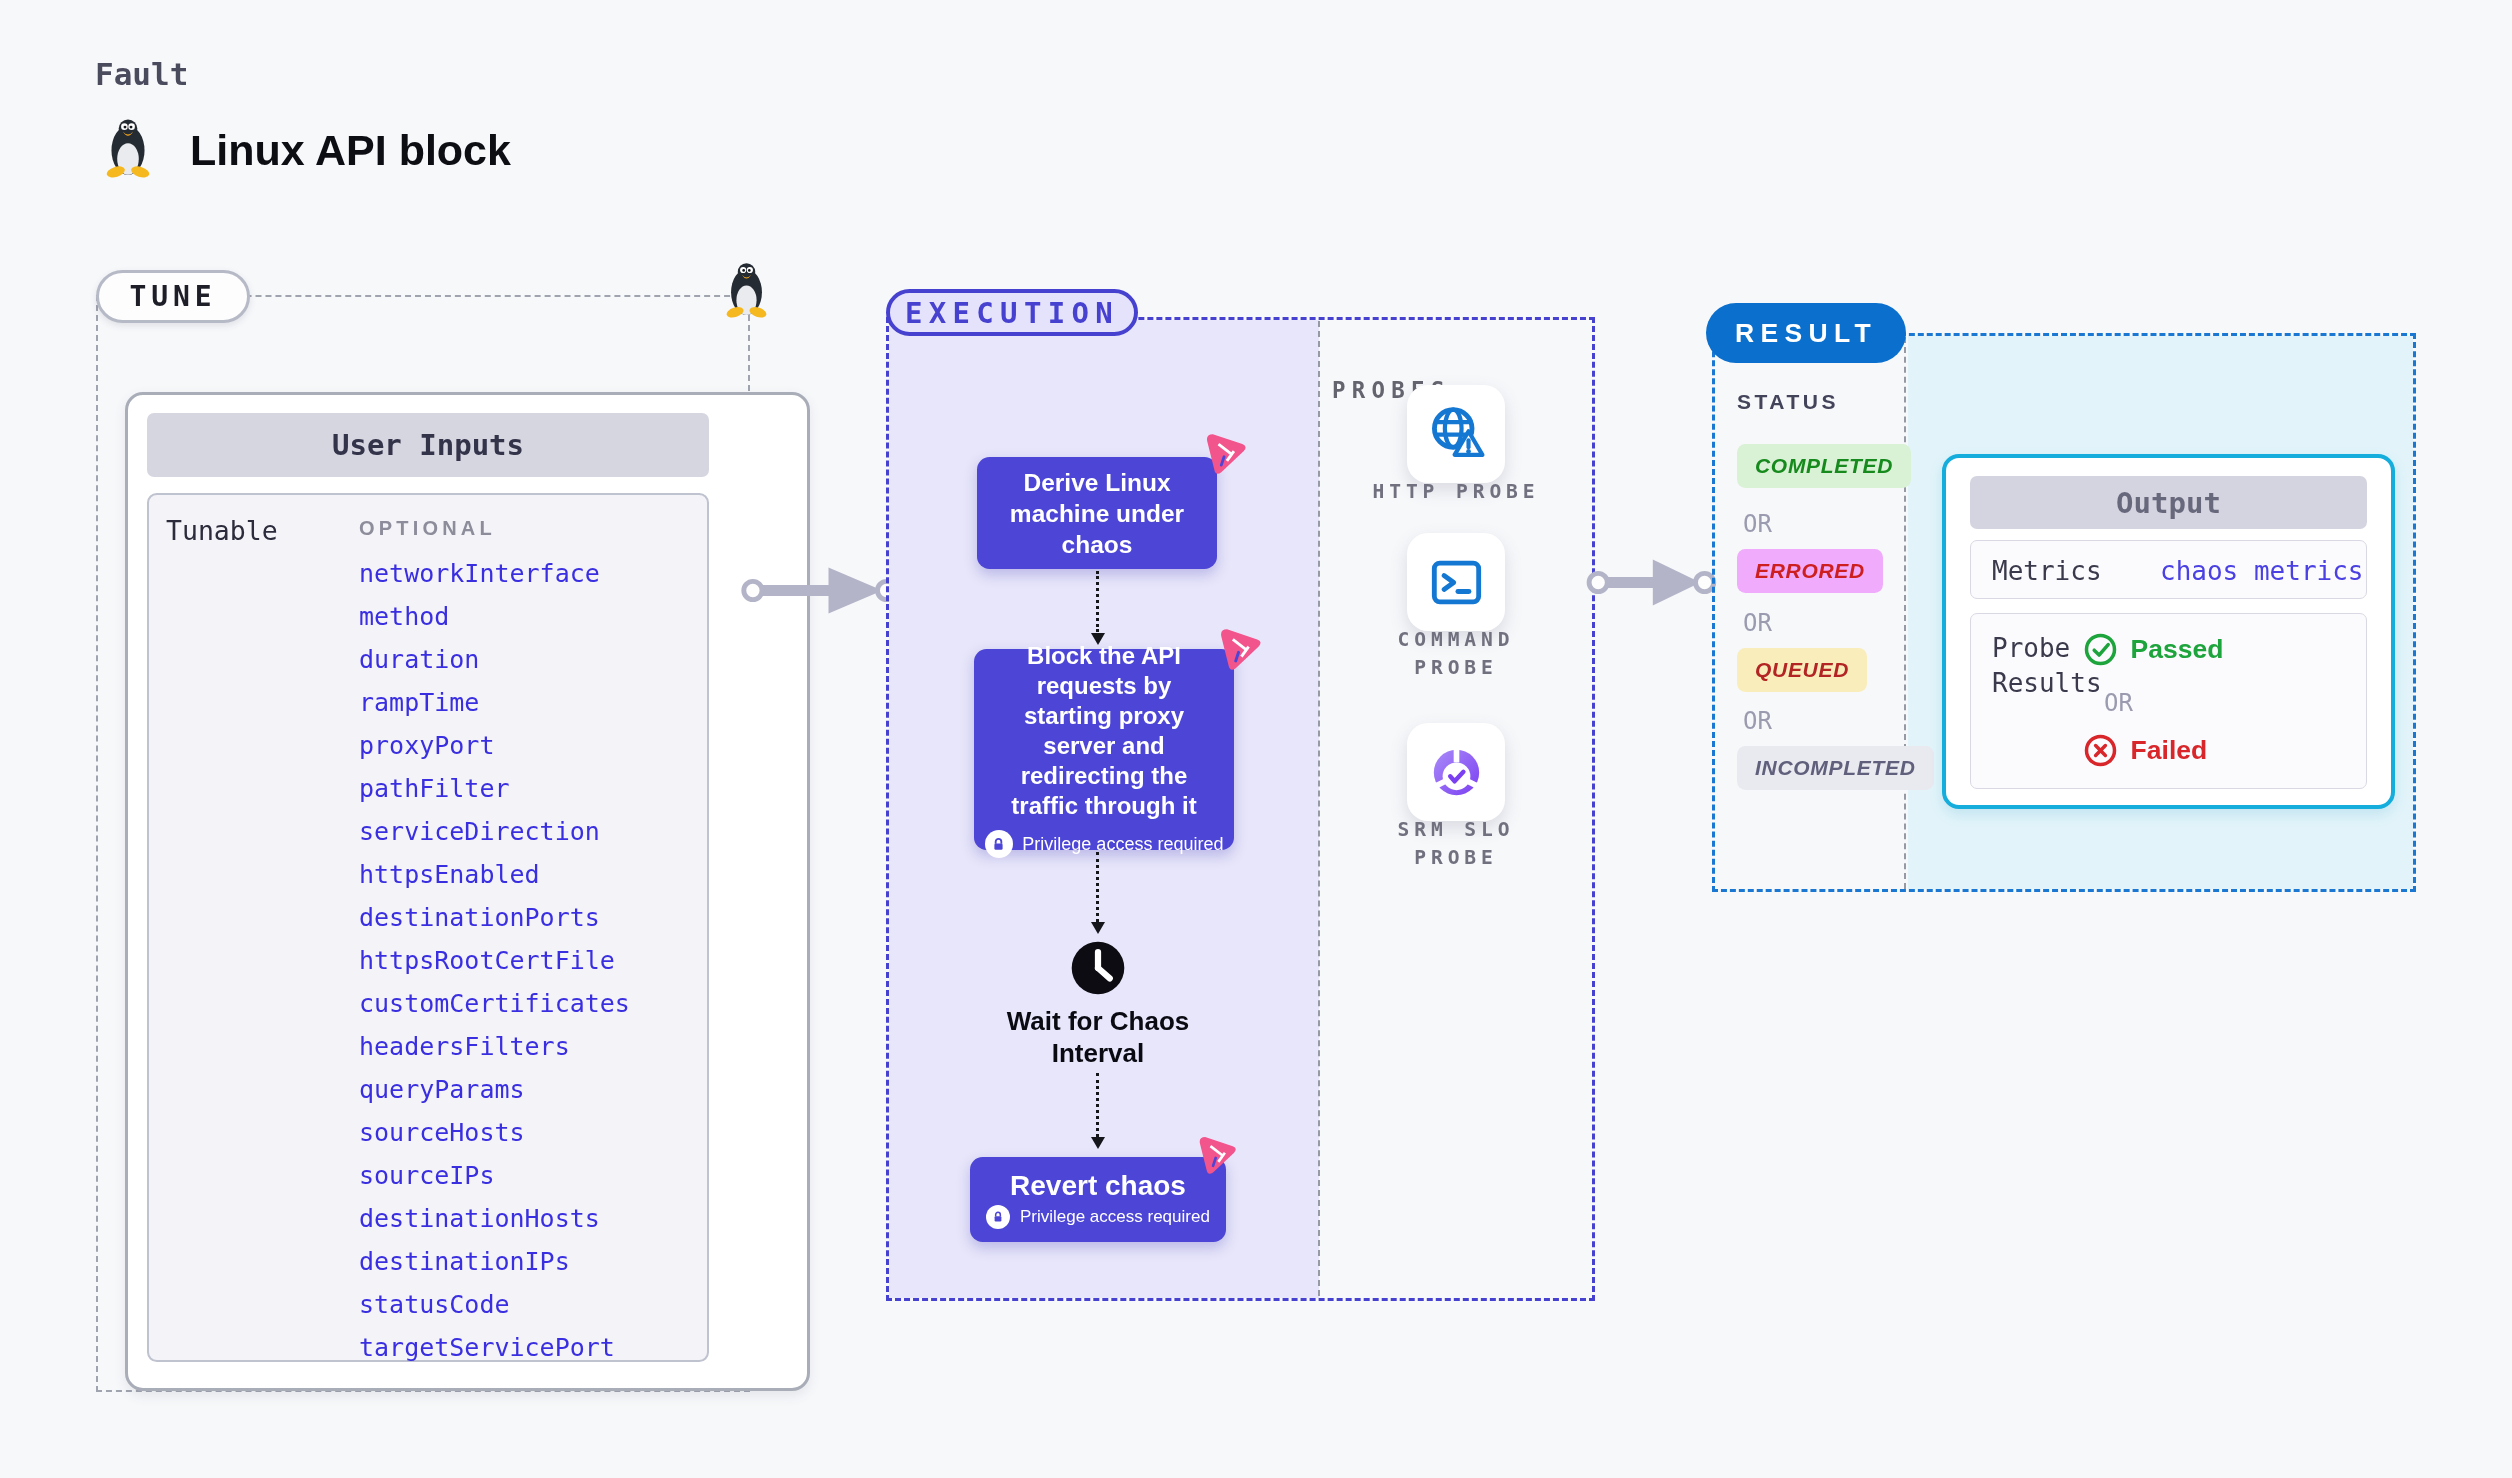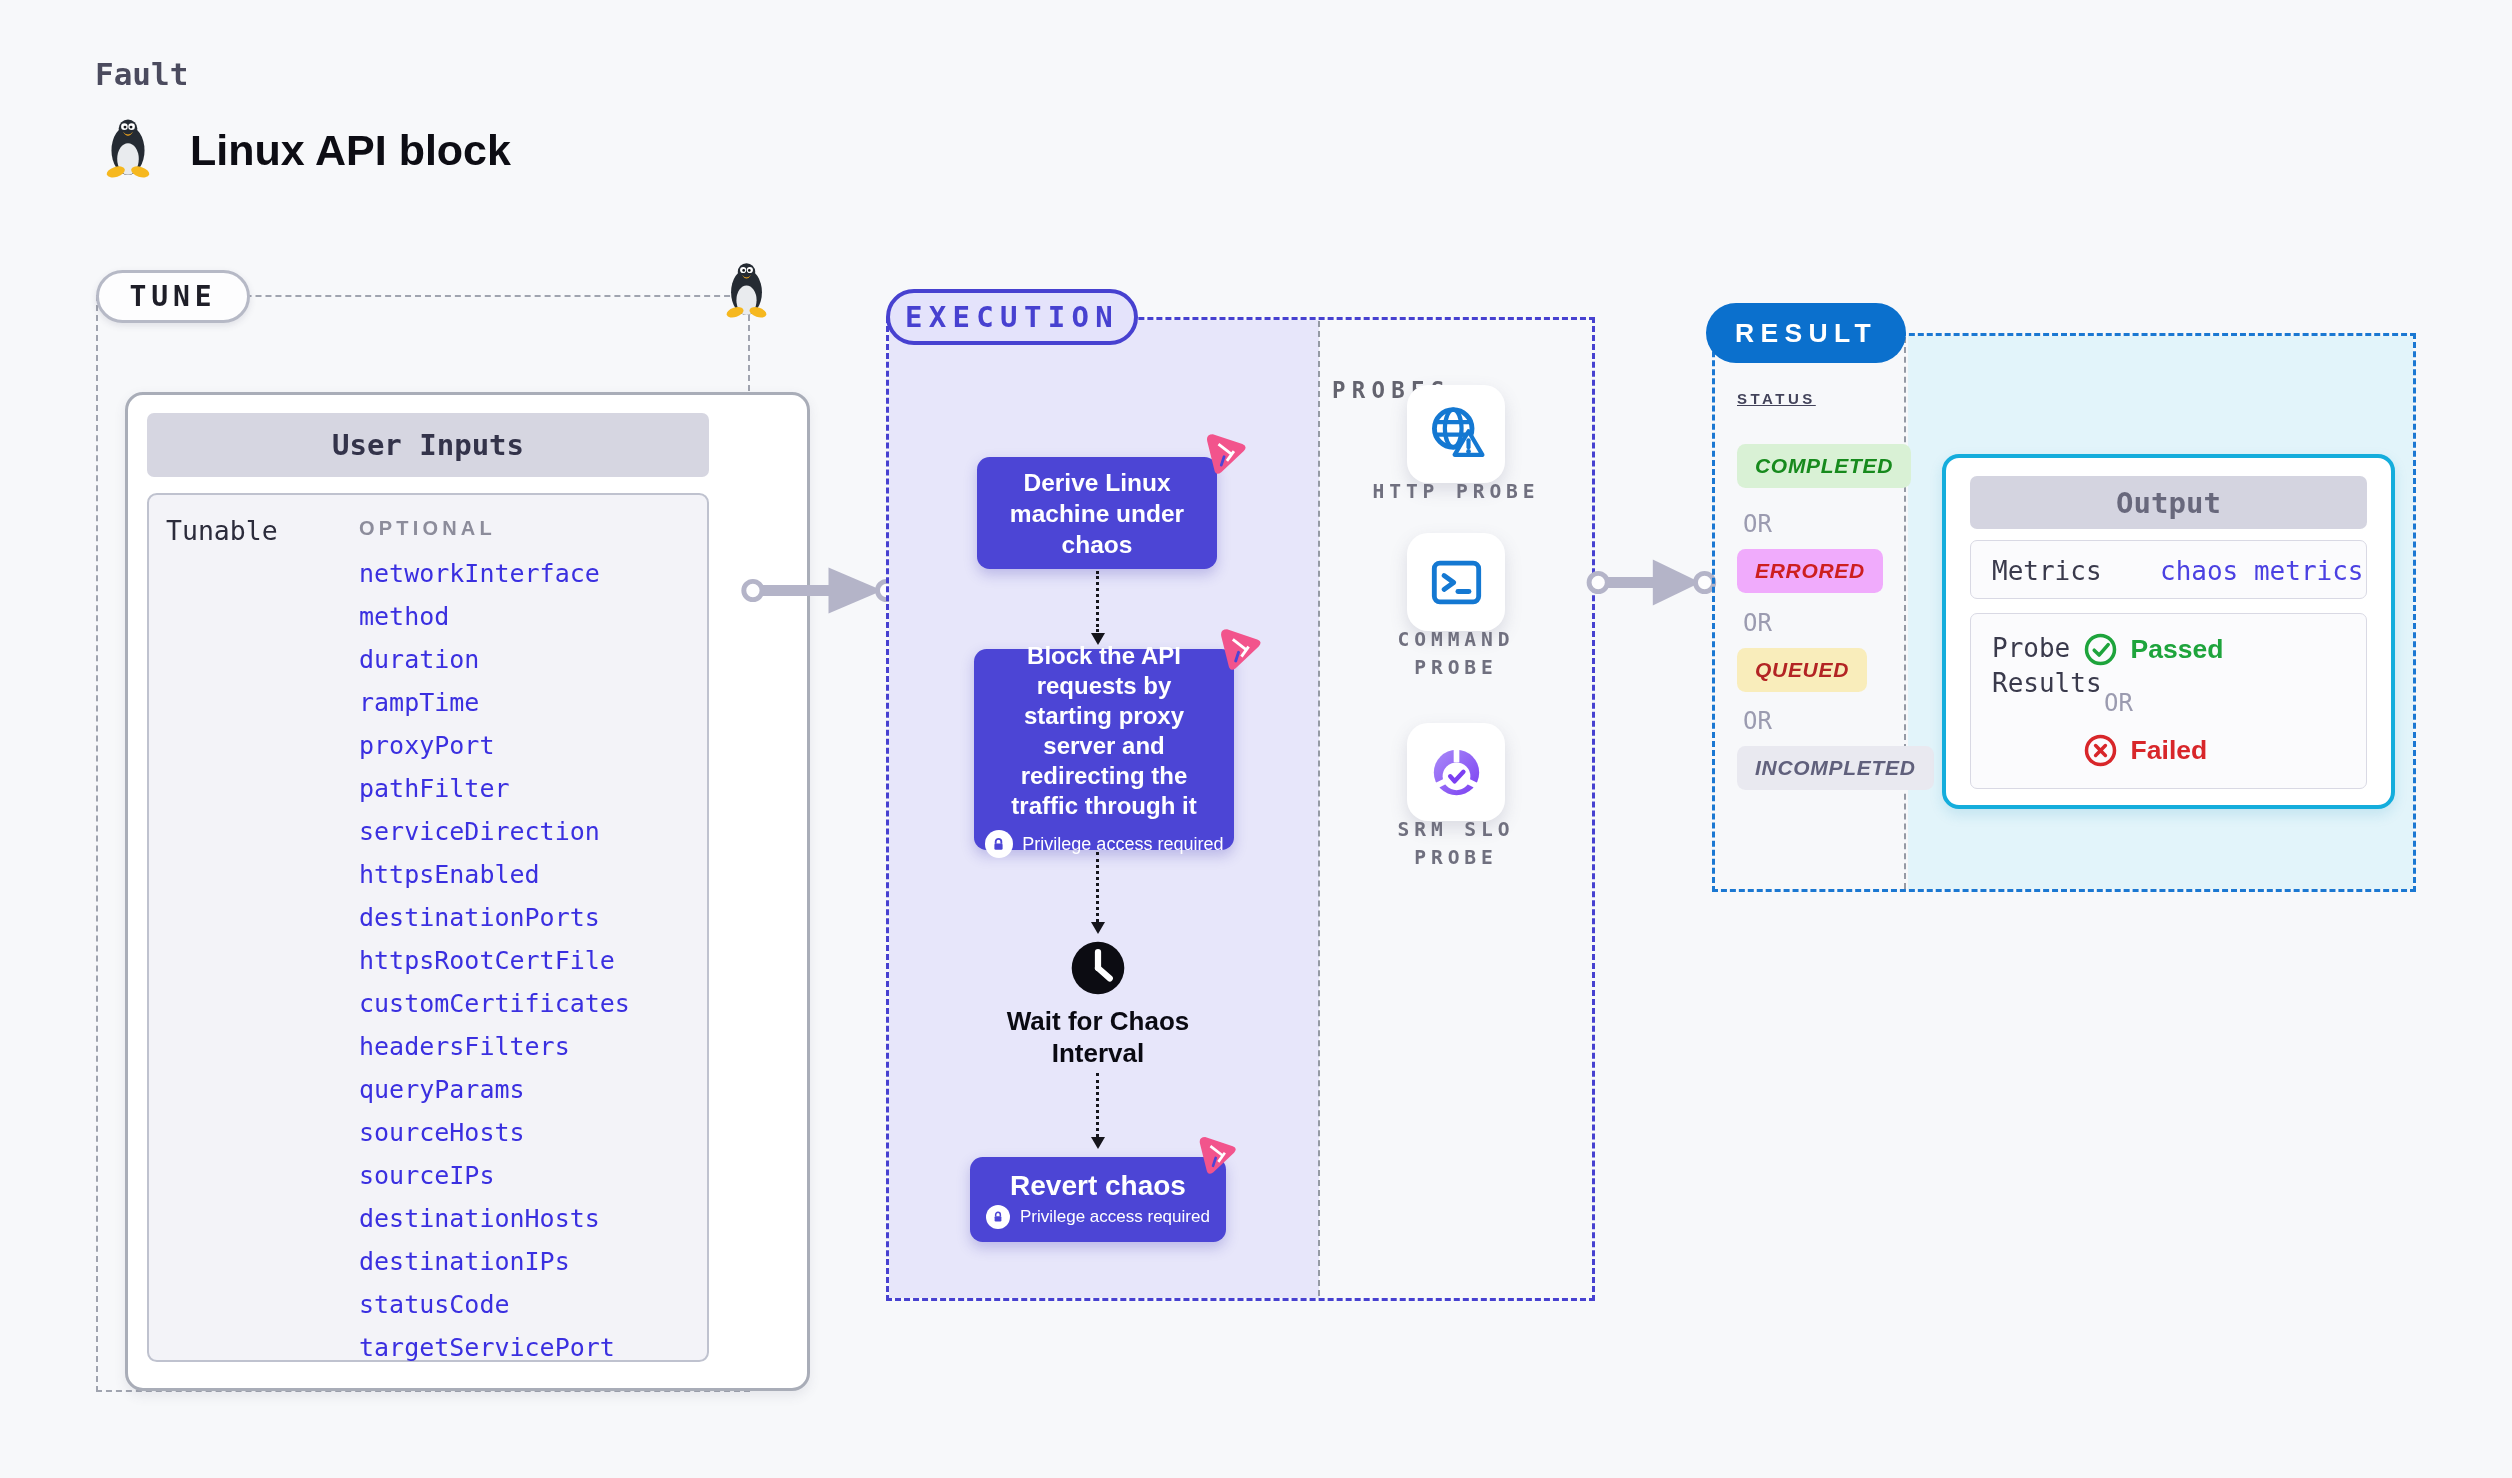--- a/index.html
+++ b/index.html
@@ -43,21 +43,21 @@
   .dotline{border-left:3.5px dotted #15151c;}
   .dot-arrowhead{width:0;height:0;border-left:7.7px solid transparent;border-right:7.7px solid transparent;border-top:12.6px solid #15151c;}
 
   
   .probes-title{font-size:22.4px;font-weight:700;color:#64646f;letter-spacing:6.3px;}
   .probe-card{width:98px;height:98px;background:#ffffff;border-radius:21px;box-shadow:0 7px 17px rgba(90,90,120,.18);
               display:flex;align-items:center;justify-content:center;}
   .probe-label{font-size:19.6px;font-weight:600;color:#70707f;letter-spacing:4.9px;text-align:center;line-height:28px;}
 
   
-  .status-title{font-family:"Liberation Sans","DejaVu Sans",sans-serif;font-size:15px;font-weight:800;color:#43435a;letter-spacing:3.5px;text-decoration:underline;}
+  .status-title{font-family:"Liberation Sans","DejaVu Sans",sans-serif;font-size:21px;font-weight:800;color:#43435a;letter-spacing:3.5px;}
   .chip{display:inline-block;font-family:"Liberation Sans","DejaVu Sans",sans-serif;font-size:21px;font-weight:800;
         padding:9.8px 18px;border-radius:8.4px;letter-spacing:0.7px;font-style:italic;}
   .chip-completed{background:#d9f1d5;color:#178a1d;}
   .chip-errored{background:#f0abfc;color:#cd1f1f;}
   .chip-queued{background:#f9edbb;color:#b32424;}
   .chip-incompleted{background:#e9e9f0;color:#60607c;}
   .or-label{font-size:24px;color:#9b9bb0;}
   .cyan-panel{background:#e2f4fa;}
   .output-card{background:#ffffff;border:4.2px solid #14addc;border-radius:17px;box-shadow:0 5.6px 12.6px rgba(20,140,190,.15);}
   .output-header{background:#d4d4e0;border-radius:7px;display:flex;align-items:center;justify-content:center;
@@ -147,21 +147,21 @@
     <line x1="27" y1="65" x2="145" y2="65" stroke="#b4b4c8" stroke-width="16"></line>
     <polygon points="135,32 135,98 212,65" fill="#b4b4c8"></polygon>
     <circle cx="27" cy="65" r="13" fill="#fdfdfe" stroke="#b4b4c8" stroke-width="7"></circle>
     <circle cx="218" cy="65" r="13" fill="#fdfdfe" stroke="#b4b4c8" stroke-width="7"></circle>
   </svg>
 
   <div class="abs frame-indigo" style="left:886px;top:317px;width:709px;height:984px;box-sizing:border-box;">
     <div class="abs" style="left:0;top:0;width:430px;height:100%;background:#e7e6fa;"></div>
   </div>
   <div class="abs divider-gray-dashed" style="left:1318px;top:321px;width:0;height:975px;"></div>
-  <div class="abs pill pill-exec mono" style="left:886px;top:289px;width:252px;height:56px;">
+  <div class="abs pill pill-exec mono" style="left:886px;top:289px;width:252px;height:47px;">
     <span>EXECUTION</span>
   </div>
 
   <div class="abs node" style="left:977px;top:457px;width:240px;height:112px;">
     <div class="node-text">Derive Linux machine under chaos</div>
   </div>
   <div class="abs" style="left:1203px;top:430px;">
     <svg width="45" height="45" viewBox="0 0 64 64">
       <path d="M14 6 L56 20 Q64 23 58 30 L26 60 Q18 66 16 56 L6 16 Q4 6 14 6 Z" fill="#f2548c"></path>
       <line x1="22" y1="20" x2="40" y2="34" stroke="#ffffff" stroke-width="4"></line>

